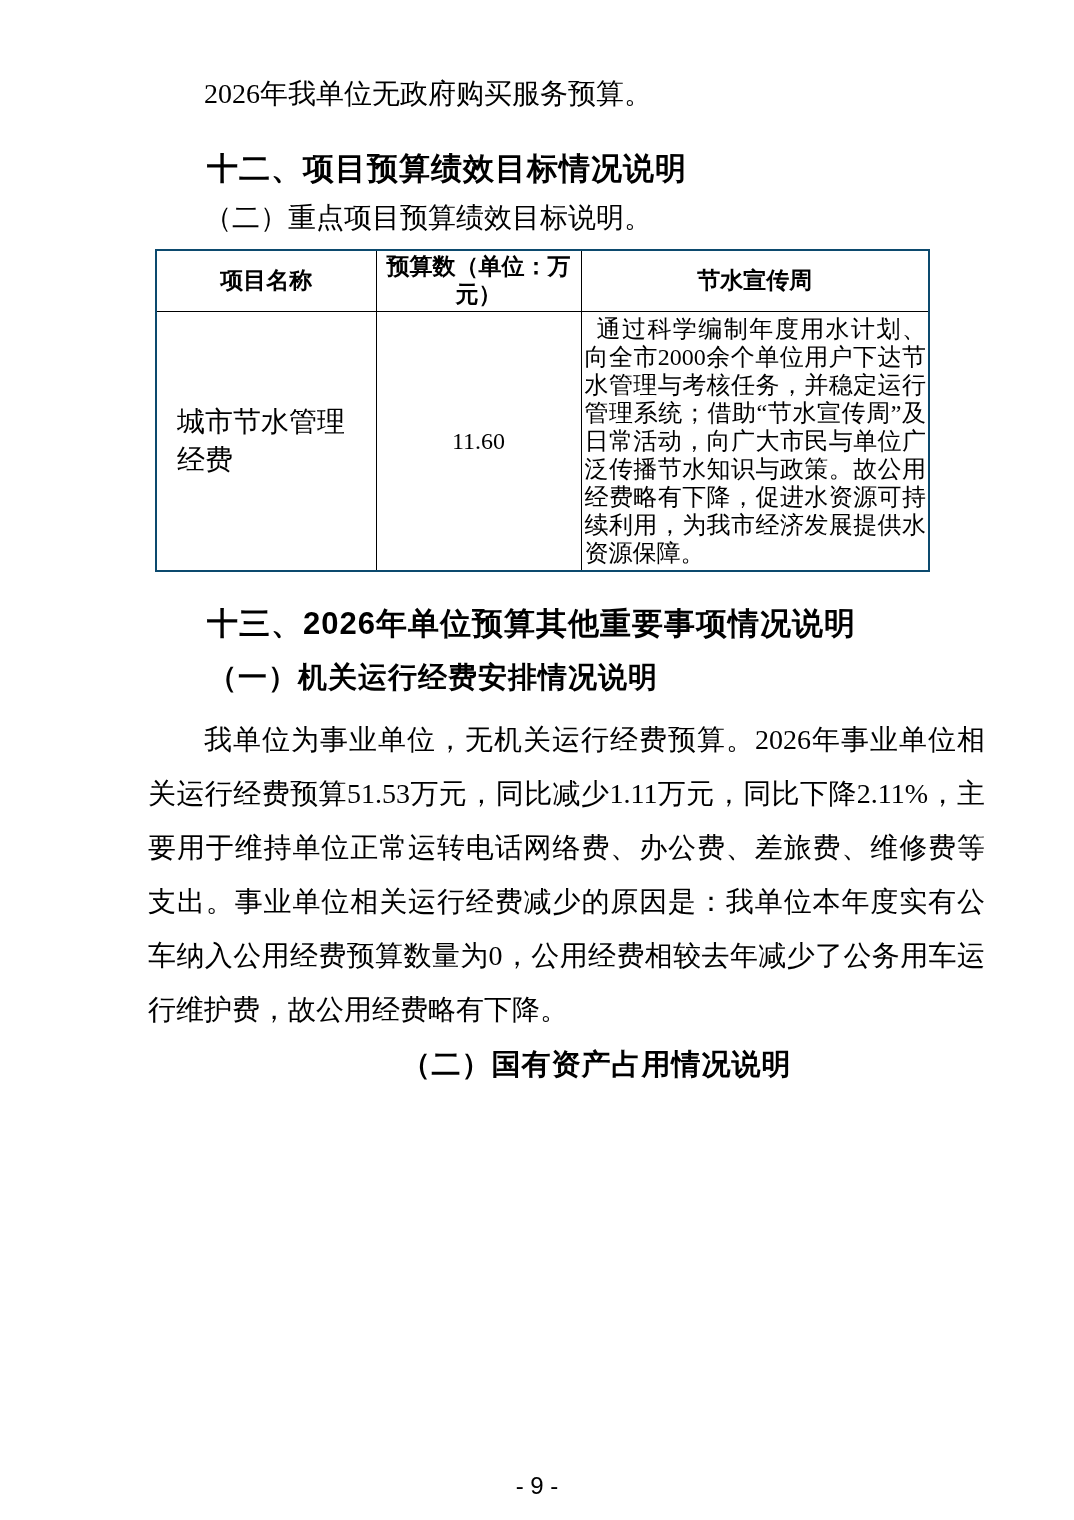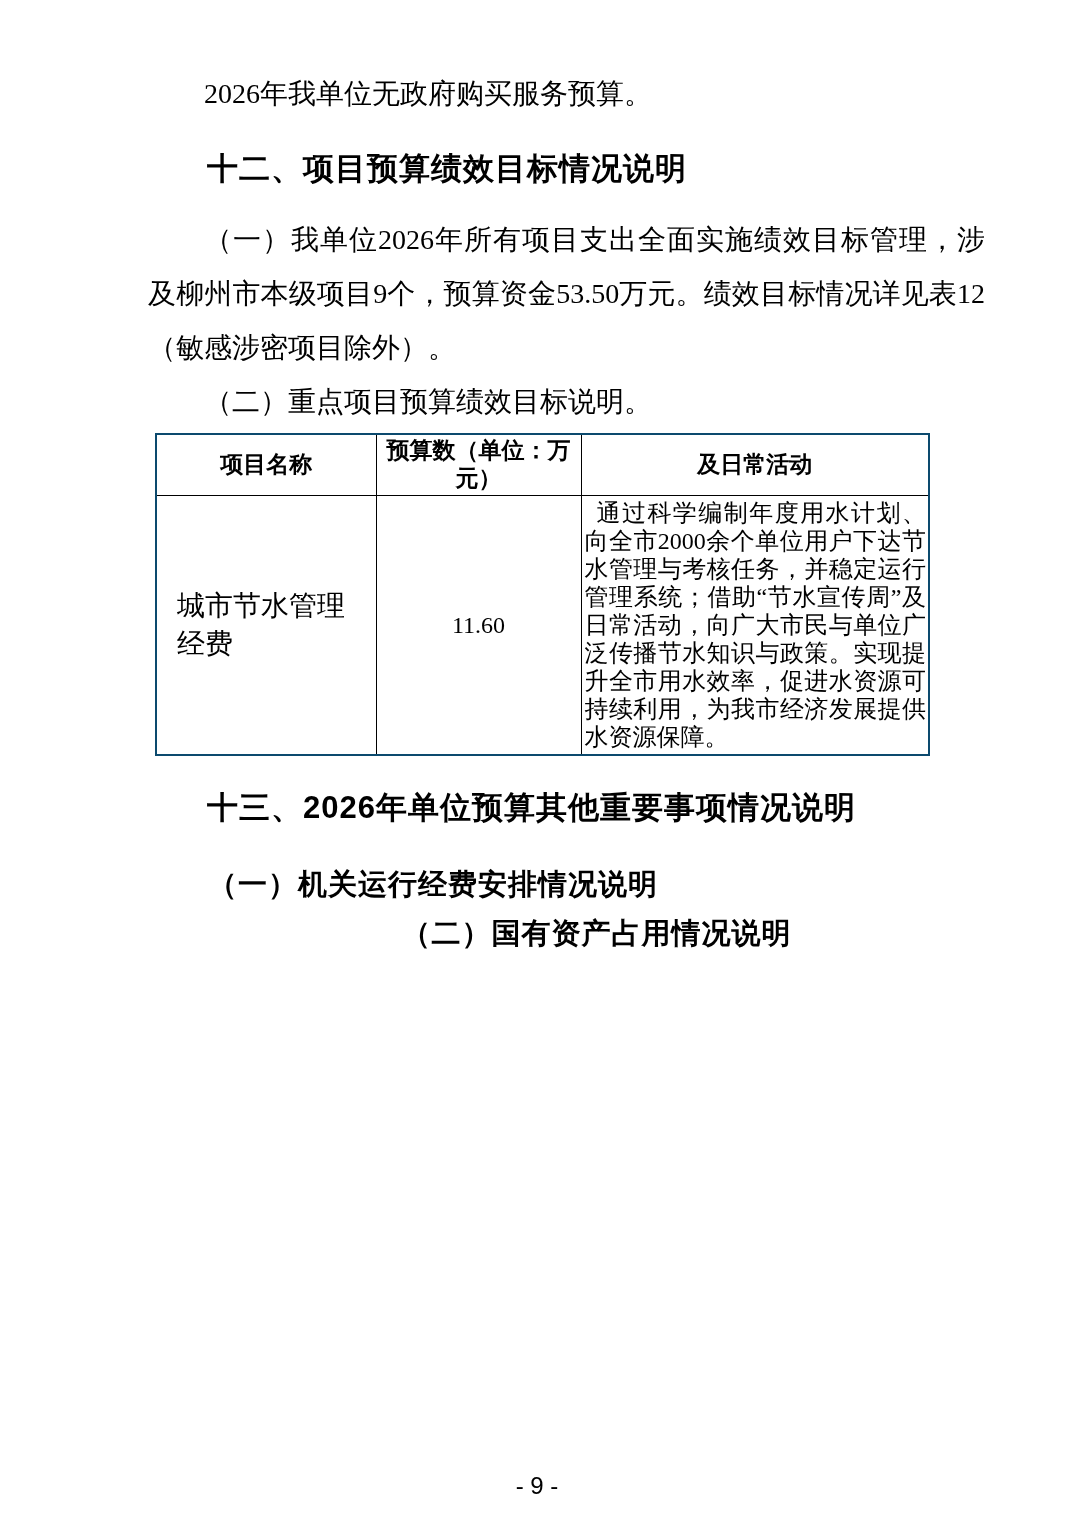--- a/index.html
+++ b/index.html
@@ -37,21 +37,21 @@
   h3.sub-heading {
     font-family: "Liberation Serif", serif;
     font-size: 29px;
     line-height: 44px;
     font-weight: bold;
     text-indent: 60px;
     letter-spacing: 1px;
   }
   p.p1 { margin-top: 22px; }
   p.p2 { margin-top: 0; }
-  h3.sub1 { margin-top: 32px; }
+  h3.sub1 { margin-top: 12px; font-family: Liberation Mono, monospace; }
   p.sub1-para { margin-top: 11px; }
   h3.sub2 { margin-top: 5px; text-align: center; }
   p.sub2-para { margin-top: 6px; }
   table.perf-table {
     margin-top: 4px;
     margin-left: 7px;
     width: 773px;
     border-collapse: collapse;
     border: 2px solid #0c4a6e;
     table-layout: fixed;
@@ -107,47 +107,47 @@
 </head>
 <body>
 
 <div class="page">
   <div class="content">
 
     <p class="body intro">2026年我单位无政府购买服务预算。</p>
 
     <h2 class="sec-heading sec12">十二、项目预算绩效目标情况说明</h2>
 
-    <p class="body p1">（一）我单位2026年所有项目支出全面实施绩效目标管理，涉及柳州市本级项目9个，预算资金53.50万元。绩效目标情况详见表12（敏感涉密项目除外）。</p>
     <p class="body p2">（二）重点项目预算绩效目标说明。</p>
 
     <table class="perf-table">
       <colgroup>
         <col class="c1">
         <col class="c2">
         <col class="c3">
       </colgroup>
       <thead>
         <tr>
           <th>项目名称</th>
           <th>预算数（单位：万元）</th>
-          <th>及日常活动</th>
+          <th>节水宣传周</th>
         </tr>
       </thead>
       <tbody>
         <tr>
           <td class="cell-name">城市节水管理经费</td>
           <td class="cell-budget">11.60</td>
-          <td class="cell-goal">通过科学编制年度用水计划、向全市2000余个单位用户下达节水管理与考核任务，并稳定运行管理系统；借助“节水宣传周”及日常活动，向广大市民与单位广泛传播节水知识与政策。实现提升全市用水效率，促进水资源可持续利用，为我市经济发展提供水资源保障。</td>
+          <td class="cell-goal">通过科学编制年度用水计划、向全市2000余个单位用户下达节水管理与考核任务，并稳定运行管理系统；借助“节水宣传周”及日常活动，向广大市民与单位广泛传播节水知识与政策。故公用经费略有下降，促进水资源可持续利用，为我市经济发展提供水资源保障。</td>
         </tr>
       </tbody>
     </table>
 
     <h2 class="sec-heading sec13">十三、2026年单位预算其他重要事项情况说明</h2>
 
     <h3 class="sub-heading sub1">（一）机关运行经费安排情况说明</h3>
+    <p class="body sub1-para">我单位为事业单位，无机关运行经费预算。2026年事业单位相关运行经费预算51.53万元，同比减少1.11万元，同比下降2.11%，主要用于维持单位正常运转电话网络费、办公费、差旅费、维修费等支出。事业单位相关运行经费减少的原因是：我单位本年度实有公车纳入公用经费预算数量为0，公用经费相较去年减少了公务用车运行维护费，故公用经费略有下降。</p>
 
     <h3 class="sub-heading sub2">（二）国有资产占用情况说明</h3>
 
   </div>
 
   <div class="page-number">- 9 -</div>
 </div>
 
 </body></html>

